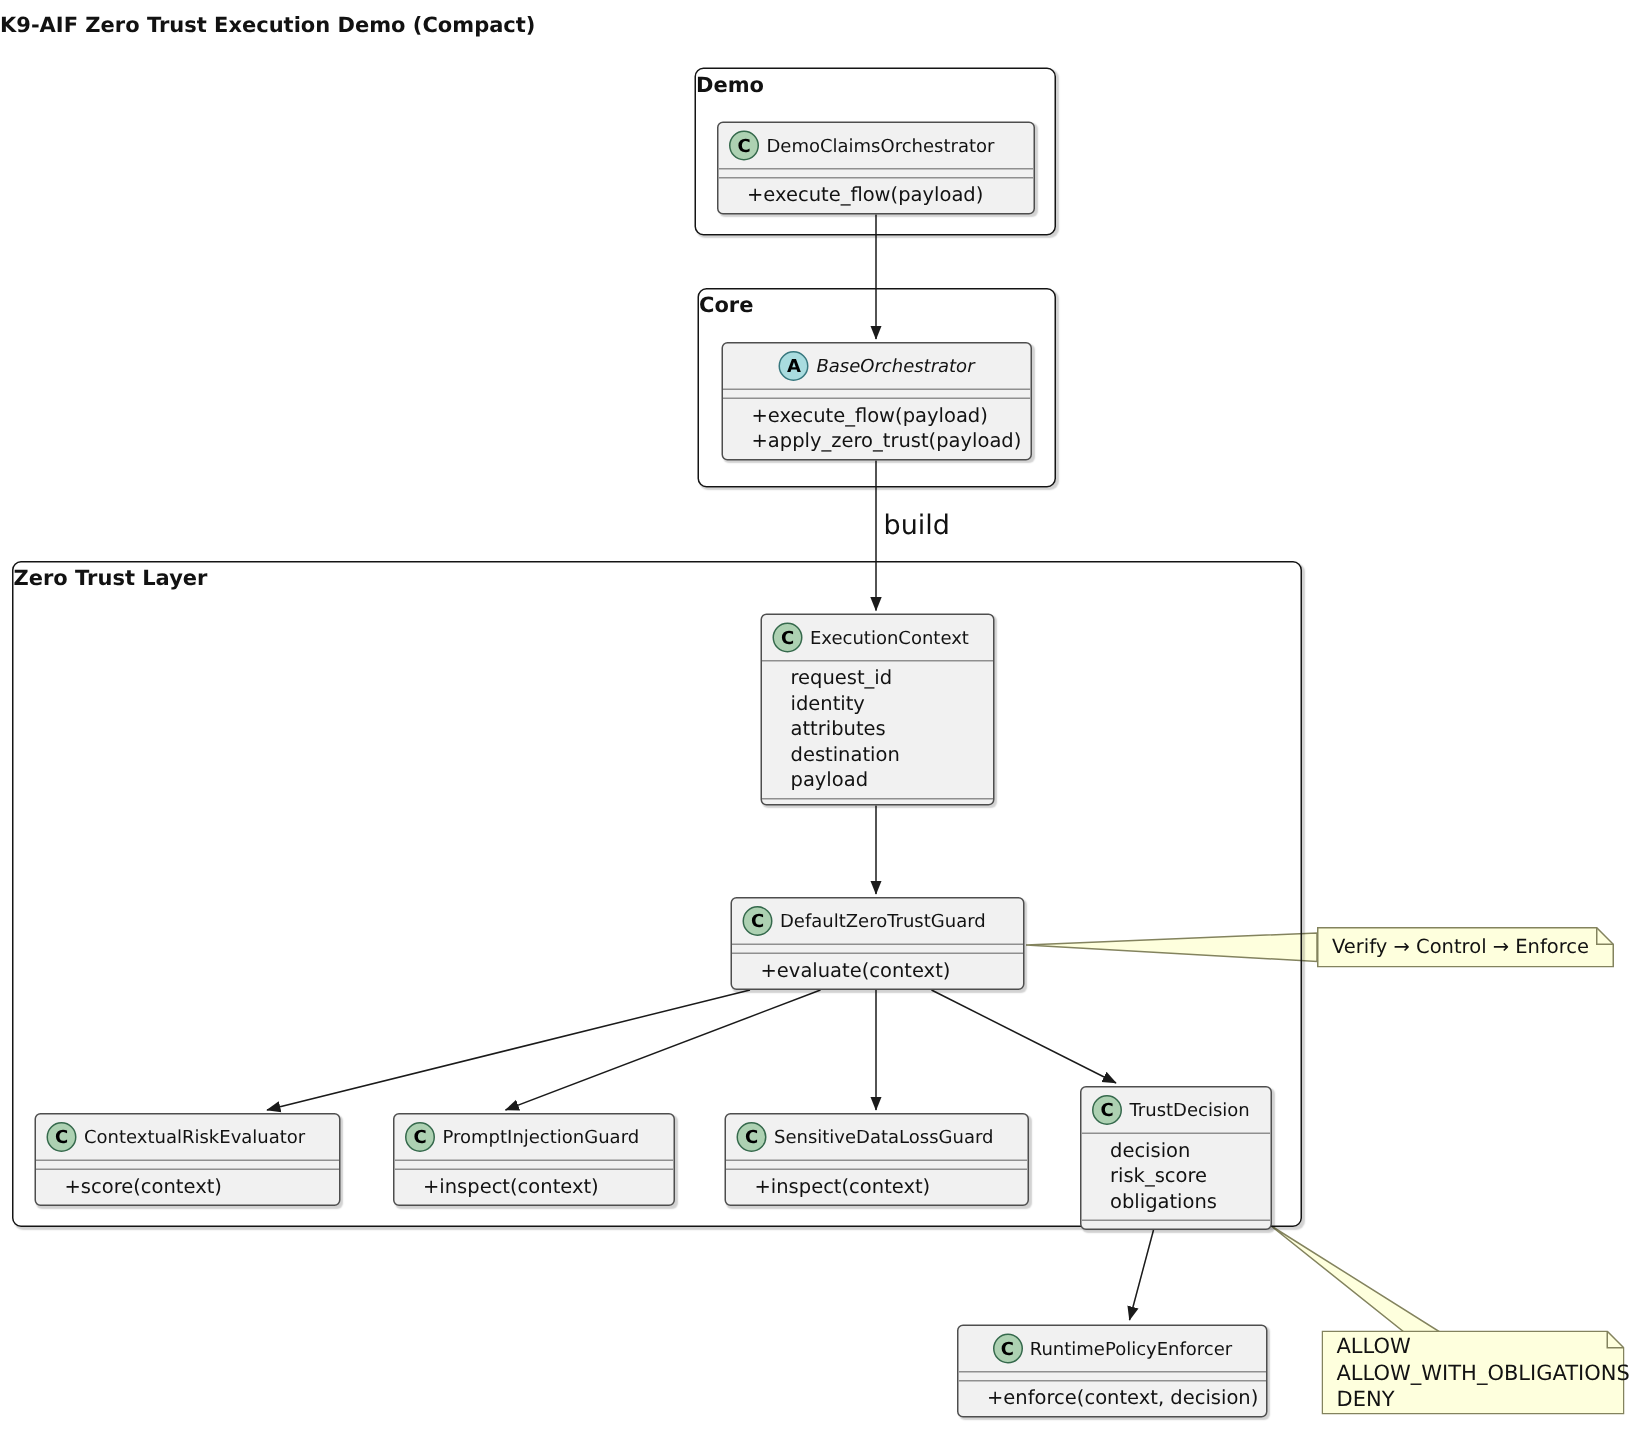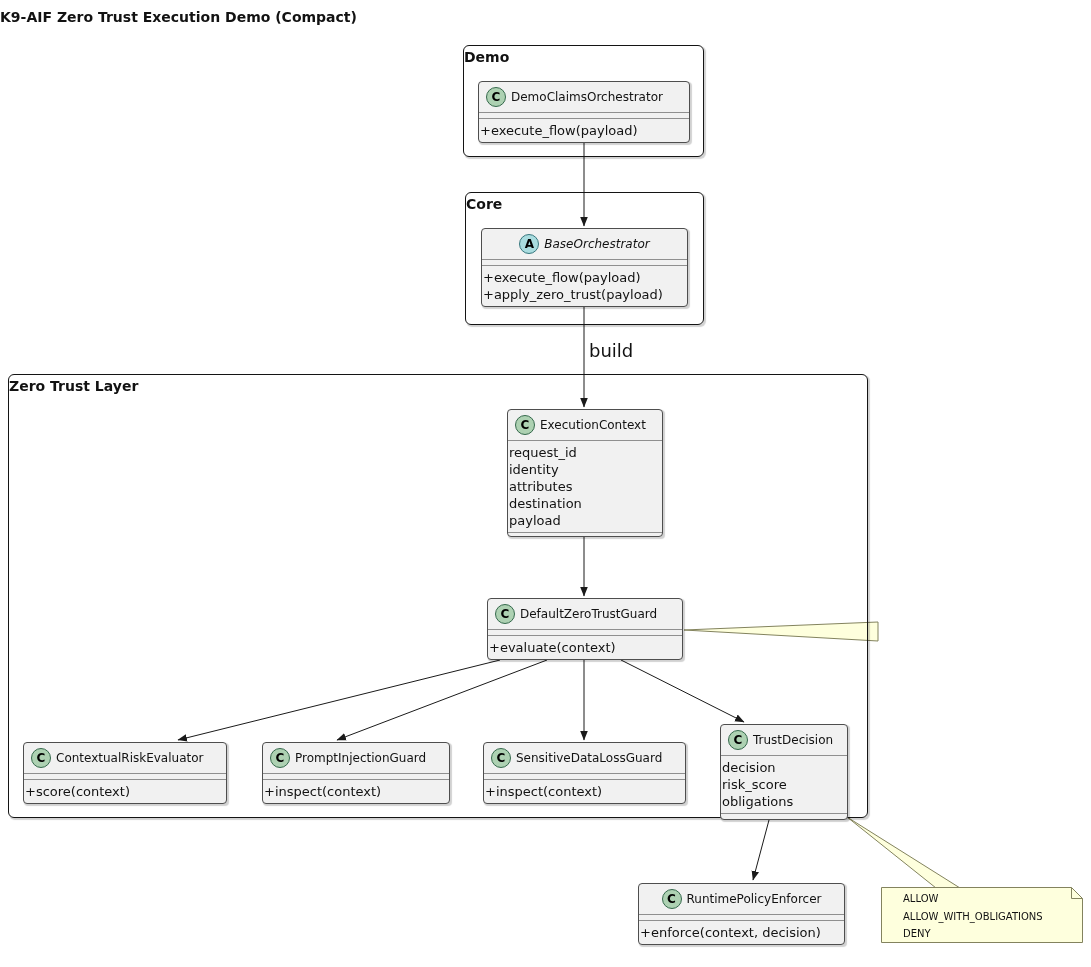--- a/index.html
+++ b/index.html
@@ -32,34 +32,33 @@
   .cname { font-size:12px; white-space:nowrap; }
   .cname.it { font-style:italic; }
   .circ {
     width:20px; height:20px; border-radius:50%; flex:none; box-sizing:border-box;
     display:flex; align-items:center; justify-content:center;
     font-weight:bold; font-size:12px; color:#000;
   }
   .circ.c { background:#ADD1B2; border:1px solid #35694C; }
   .circ.a { background:#A9DCDF; border:1px solid #37777E; }
   .sec { border-top:1px solid #8f8f8f; }
-  .mem { padding:3px 1px; font-size:13px; line-height:17px; white-space:nowrap; }
+  .mem { padding:3px 19px; font-size:13px; line-height:17px; white-space:nowrap; }
   .empty { height:5px; }
 
   
   .note { position:absolute; z-index:4; }
   .note svg { position:absolute; left:0; top:0; }
   .note-text {
     position:absolute; left:10px; top:0; bottom:0; display:flex;
     align-items:center; font-size:13px; white-space:nowrap;
   }
   .note-lines {
-    position:absolute; left:10px; top:3px; font-size:10px; line-height:17.5px;
+    position:absolute; left:10px; top:3px; font-size:14px; line-height:17.5px;
     white-space:nowrap;
-    margin-left:12px;
   }
 
   
   .edge-label { position:absolute; z-index:3; font-size:18px; white-space:nowrap; }
   #title {
     position:absolute; top:9px; left:0; right:0; 
     font-weight:bold; font-size:14px; z-index:3;
   }
 </style>
 </head>
@@ -202,20 +201,27 @@
       <span class="cname">RuntimePolicyEnforcer</span>
     </div>
     <div class="sec empty"></div>
     <div class="sec mem">
       <div>+enforce(context, decision)</div>
     </div>
   </div>
 
   <div class="edge-label" style="left:589px;top:340px">build</div>
 
+  <div class="note" style="left:878px;top:618px;width:198px;height:27px">
+    <svg width="198" height="27">
+      <path d="M0.5,0.5 L186.5,0.5 L197.5,11.5 L197.5,26.5 L0.5,26.5 Z" fill="#FEFFDD" stroke="#83835E" stroke-width="1"></path>
+      <path d="M186.5,0.5 L186.5,11.5 L197.5,11.5" fill="none" stroke="#83835E" stroke-width="1"></path>
+    </svg>
+    <div class="note-text">Verify → Control → Enforce</div>
+  </div>
 
   <div class="note" style="left:881px;top:887px;width:202px;height:56px">
     <svg width="202" height="56">
       <path d="M0.5,0.5 L190.5,0.5 L201.5,11.5 L201.5,55.5 L0.5,55.5 Z" fill="#FEFFDD" stroke="#83835E" stroke-width="1"></path>
       <path d="M190.5,0.5 L190.5,11.5 L201.5,11.5" fill="none" stroke="#83835E" stroke-width="1"></path>
     </svg>
     <div class="note-lines">
       <div>ALLOW</div>
       <div>ALLOW_WITH_OBLIGATIONS</div>
       <div>DENY</div>

